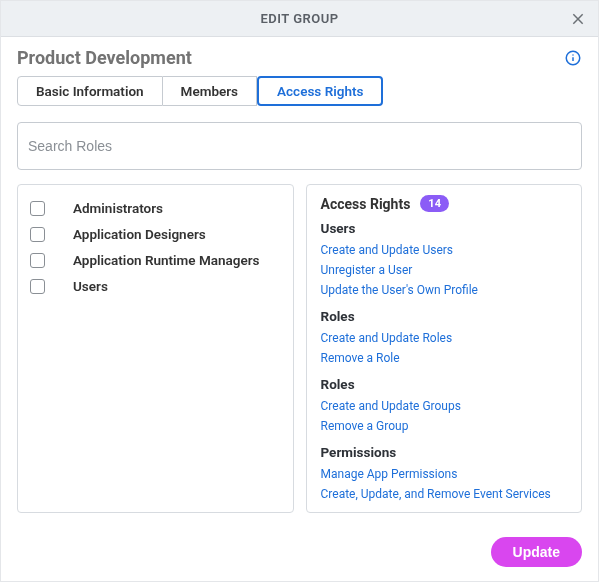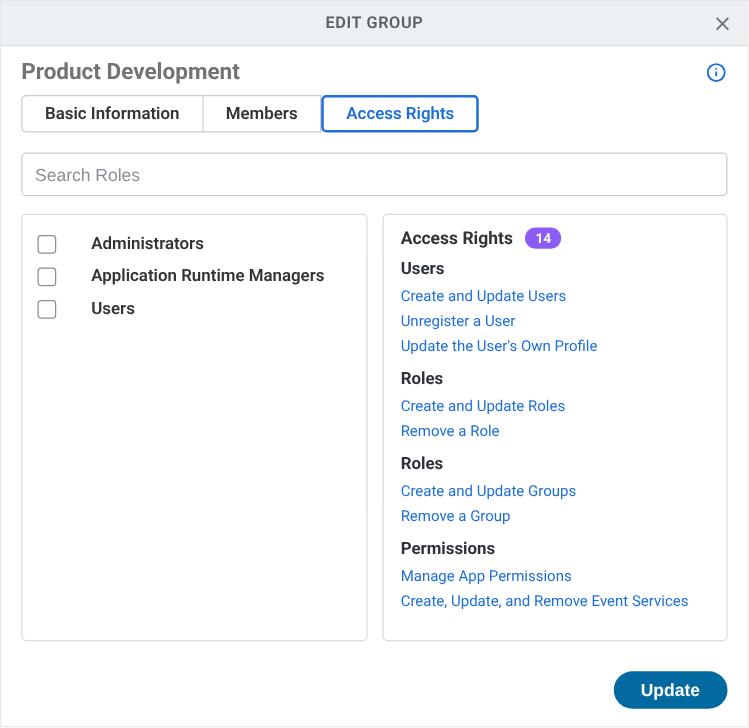--- a/index.html
+++ b/index.html
@@ -93,21 +93,21 @@
   .tab:last-child { border-top-right-radius: 4px; border-bottom-right-radius: 4px; }
   .tab.active {
     border: 2px solid #1e6fd9;
     color: #1e6fd9;
     position: relative;
     z-index: 1;
     border-radius: 4px;
   }
   .search-box {
     width: 100%;
-    height: 35px;
+    height: 48px;
     border: 1px solid #c6cbd1;
     border-radius: 4px;
     padding: 0 10px;
     font-size: 14px;
     color: #333;
     margin-bottom: 14px;
   }
   .search-box::placeholder { color: #8a8f95; }
   .panels {
     display: flex;
@@ -179,21 +179,21 @@
     padding: 3px 0;
     cursor: pointer;
     display: block;
   }
   .footer {
     padding: 10px 16px 14px 16px;
     display: flex;
     justify-content: flex-end;
   }
   .update-btn {
-    background: #0369a1;
+    background: #d946ef;
     color: #fff;
     border: none;
     border-radius: 999px;
     padding: 7px 22px;
     font-weight: 600;
     font-size: 14px;
     cursor: pointer;
   }
   
   .panel::-webkit-scrollbar { width: 8px; }
@@ -232,20 +232,24 @@
         <div class="tab active">Access Rights</div>
       </div>
 
     <input class="search-box" type="text" placeholder="Search Roles" style="">
 
     <div class="panels">
       <div class="panel panel-left" id="roles-container">
           <div class="role-item">
             <span class="chk"></span>
             <span class="role-label">Administrators</span>
+          </div>
+          <div class="role-item">
+            <span class="chk"></span>
+            <span class="role-label">Application Designers</span>
           </div>
           <div class="role-item">
             <span class="chk"></span>
             <span class="role-label">Application Runtime Managers</span>
           </div>
           <div class="role-item">
             <span class="chk"></span>
             <span class="role-label">Users</span>
           </div>
         </div>

